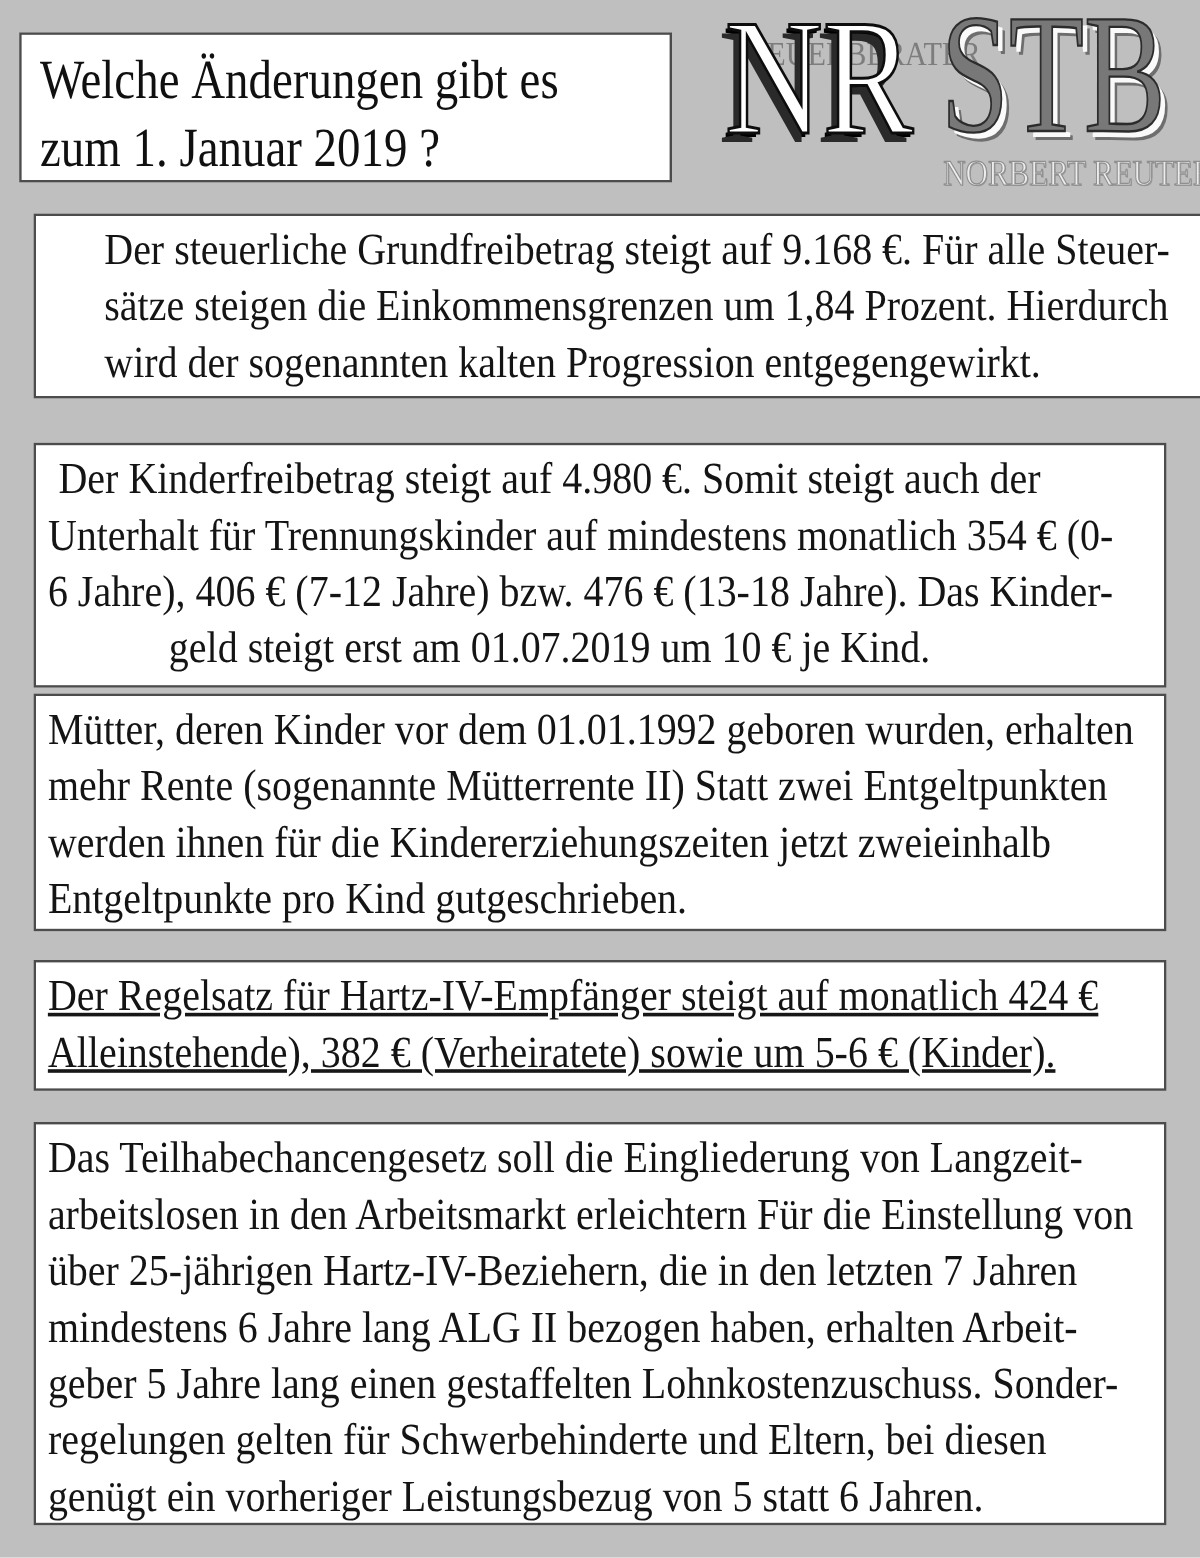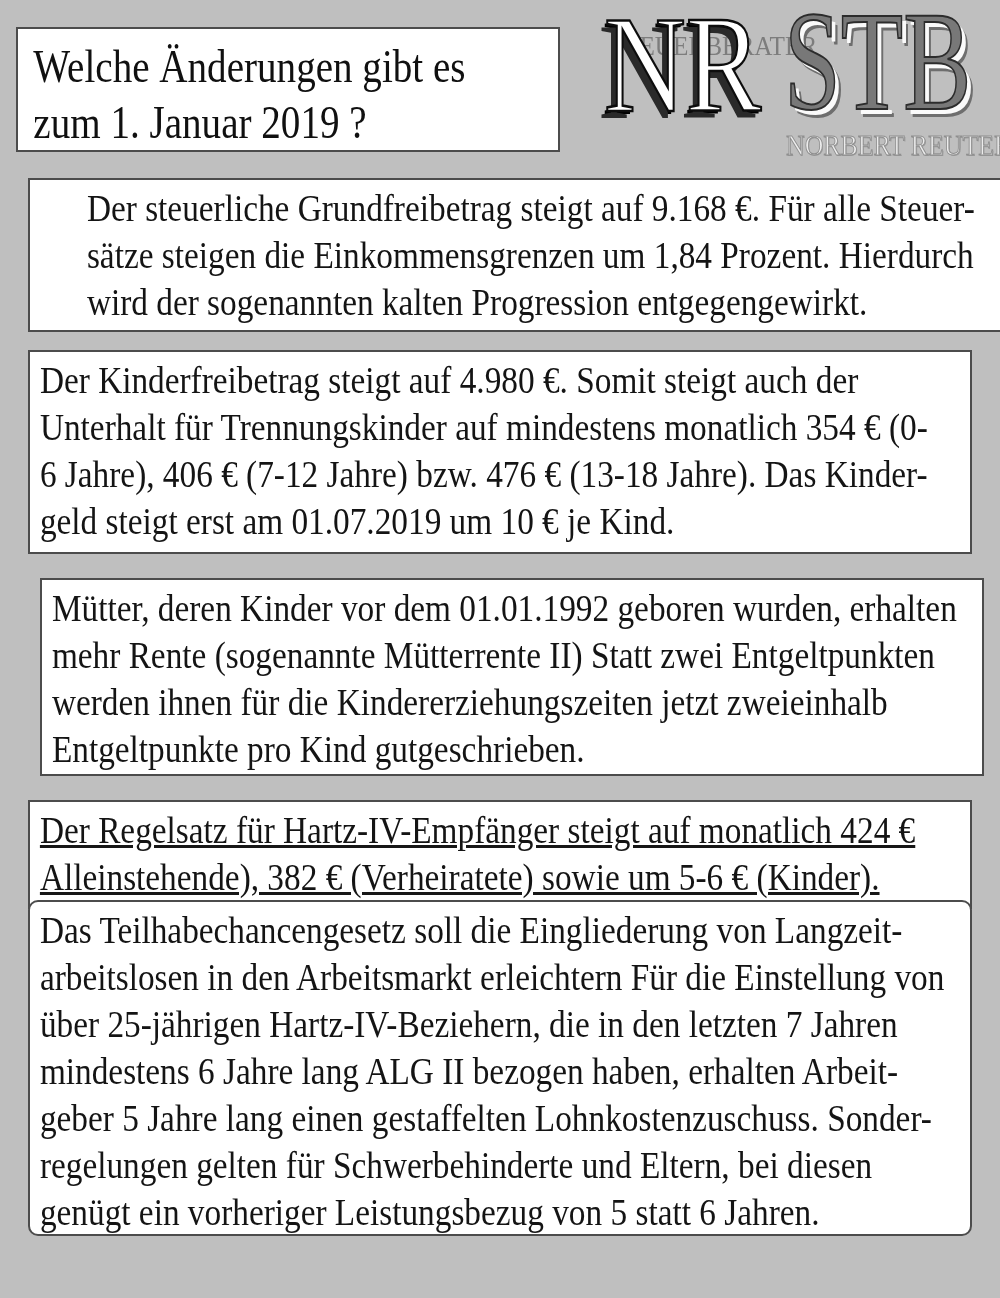--- a/index.html
+++ b/index.html
@@ -79,24 +79,24 @@
   .box-text{
     margin:0;
     padding:5px 0 0 11px;
     font-size:37px;line-height:47px;
     white-space:pre;
     transform:scaleX(0.9);
     transform-origin:0 0;
     color:#141414;
   }
   #box-1{top:178px;height:150px;padding-left:47px;}
-  #box-2{top:350px;height:200px;}
-  #box-3{top:578px;height:194px;margin-left:12px;}
+  #box-2{top:369px;height:200px;text-align:center;}
+  #box-3{top:578px;height:194px;}
   #box-4{top:800px;height:105px;text-decoration:underline;}
-  #box-5{top:900px;height:332px;border-radius:10px;}
+  #box-5{top:935px;height:332px;}
 </style>
 </head>
 <body>
 
 <div class="page">
 
   <div class="title-box">
     <p class="title-text">Welche Änderungen gibt es
 zum 1. Januar 2019 ?</p>
   </div>

